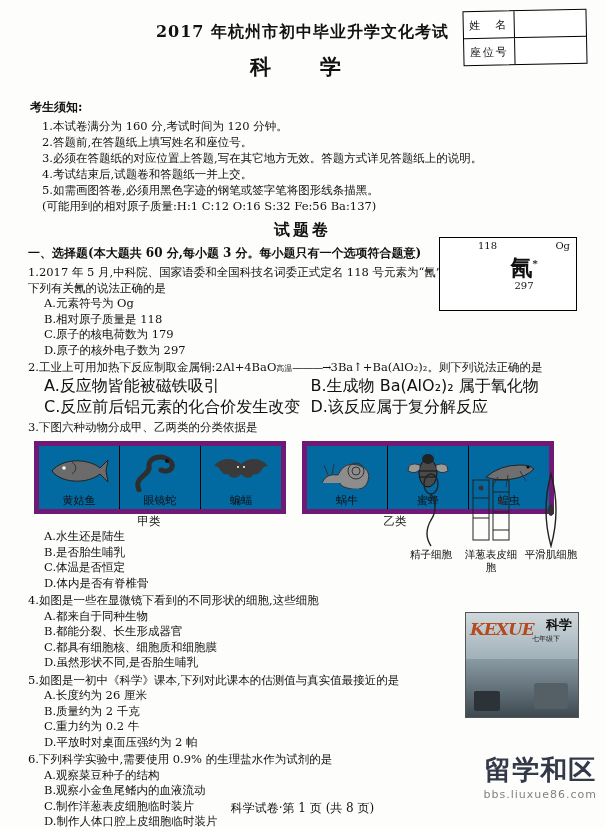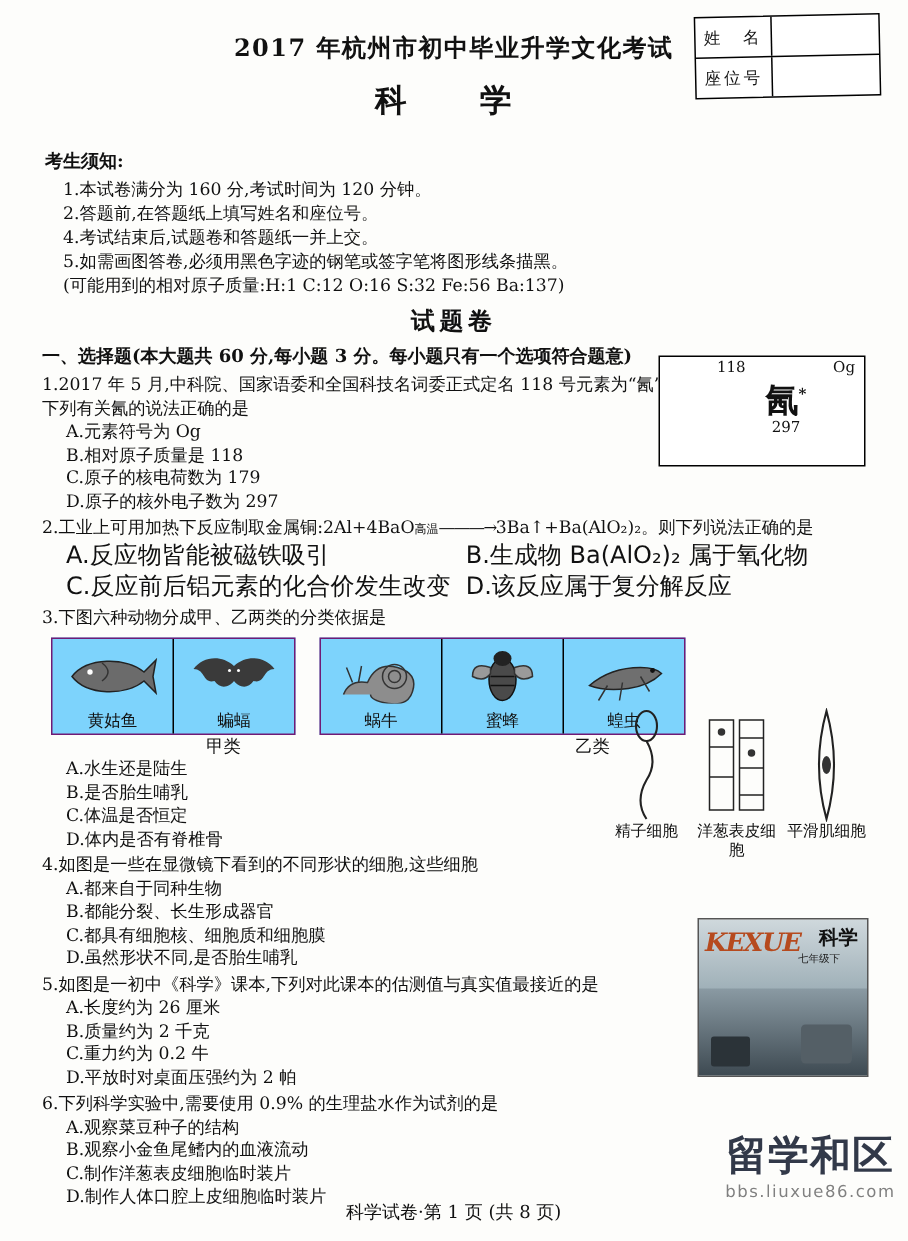--- a/index.html
+++ b/index.html
@@ -128,23 +128,23 @@
     text-align:center;font-size:10px;
   }
 
   
   .fig-row{
     display:flex;
     gap:16px;
     margin:6px 0 0 6px;
   }
   .figbox{
-    border:1px solid #701a75;
+    border:5px solid #701a75;
     display:flex;
-    background:#7dd3fc;
+    background:#0369a1;
   }
   .cell{
     width:76px;
     padding:3px 2px 1px 2px;
     text-align:center;
     border-right:1px solid #000;
   }
   .cell:last-child{border-right:none;}
   .cell .art{
     height:44px;
@@ -256,20 +256,21 @@
     </div>
   </div>
 
   <div class="title">2017 年杭州市初中毕业升学文化考试</div>
   <div class="subject">科　学</div>
 
   <div class="notice-head">考生须知:</div>
   <ul class="notice">
     <li>1.本试卷满分为 160 分,考试时间为 120 分钟。</li>
     <li>2.答题前,在答题纸上填写姓名和座位号。</li>
+    <li>3.必须在答题纸的对应位置上答题,写在其它地方无效。答题方式详见答题纸上的说明。</li>
     <li>4.考试结束后,试题卷和答题纸一并上交。</li>
     <li>5.如需画图答卷,必须用黑色字迹的钢笔或签字笔将图形线条描黑。</li>
     <li>(可能用到的相对原子质量:H:1  C:12  O:16  S:32  Fe:56  Ba:137)</li>
   </ul>
 
   <div class="paper-label">试题卷</div>
   <div class="sec-head">一、选择题(本大题共 60 分,每小题 3 分。每小题只有一个选项符合题意)</div>
 
   <div class="elem-card">
     <div class="topline">
@@ -314,20 +315,29 @@
     <div class="figbox">
       <div class="cell">
         <div class="art">
           <svg width="62" height="34" viewBox="0 0 62 34">
               <path d="M4 17 C14 4,40 4,52 14 L60 6 L58 17 L60 28 L52 20 C40 30,14 30,4 17 Z" fill="#6b6b6b" stroke="#222"></path>
               <circle cx="16" cy="14" r="1.8" fill="#fff"></circle>
               <path d="M24 8 q8 6 0 12" stroke="#333" fill="none"></path>
             </svg>
         </div>
         <div class="cap">黄姑鱼</div>
+      </div>
+      <div class="cell">
+        <div class="art">
+          <svg width="62" height="42" viewBox="0 0 62 42">
+              <path d="M10 40 C4 26,22 26,20 16 C19 8,32 4,40 10 C48 16,40 24,32 20" stroke="#2e2e2e" stroke-width="5" fill="none" stroke-linecap="round"></path>
+              <circle cx="38" cy="11" r="2" fill="#111"></circle>
+            </svg>
+        </div>
+        <div class="cap">眼镜蛇</div>
       </div>
       <div class="cell">
         <div class="art">
           <svg width="62" height="34" viewBox="0 0 62 34">
               <path d="M31 10 C22 2,10 4,4 12 C12 12,10 22,18 20 C22 26,28 24,31 20 C34 24,40 26,44 20 C52 22,50 12,58 12 C52 4,40 2,31 10 Z" fill="#3a3a3a"></path>
               <circle cx="28" cy="13" r="1" fill="#fff"></circle>
               <circle cx="34" cy="13" r="1" fill="#fff"></circle>
             </svg>
         </div>
         <div class="cap">蝙蝠</div>

